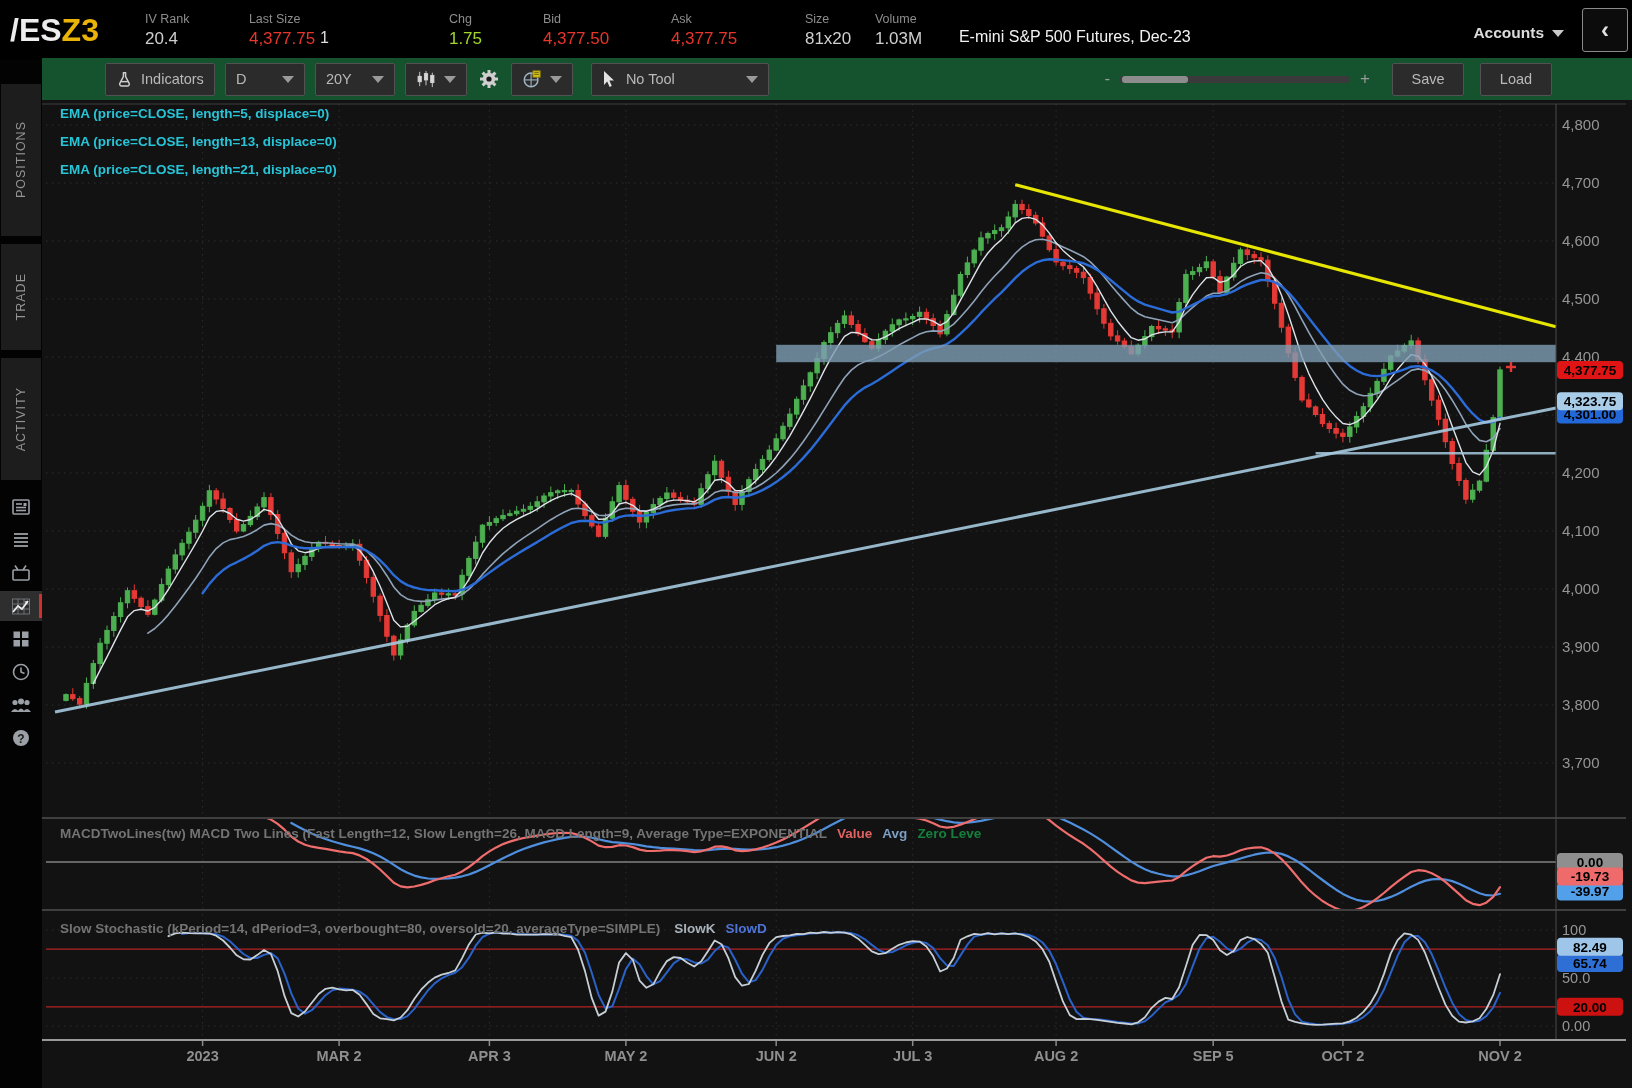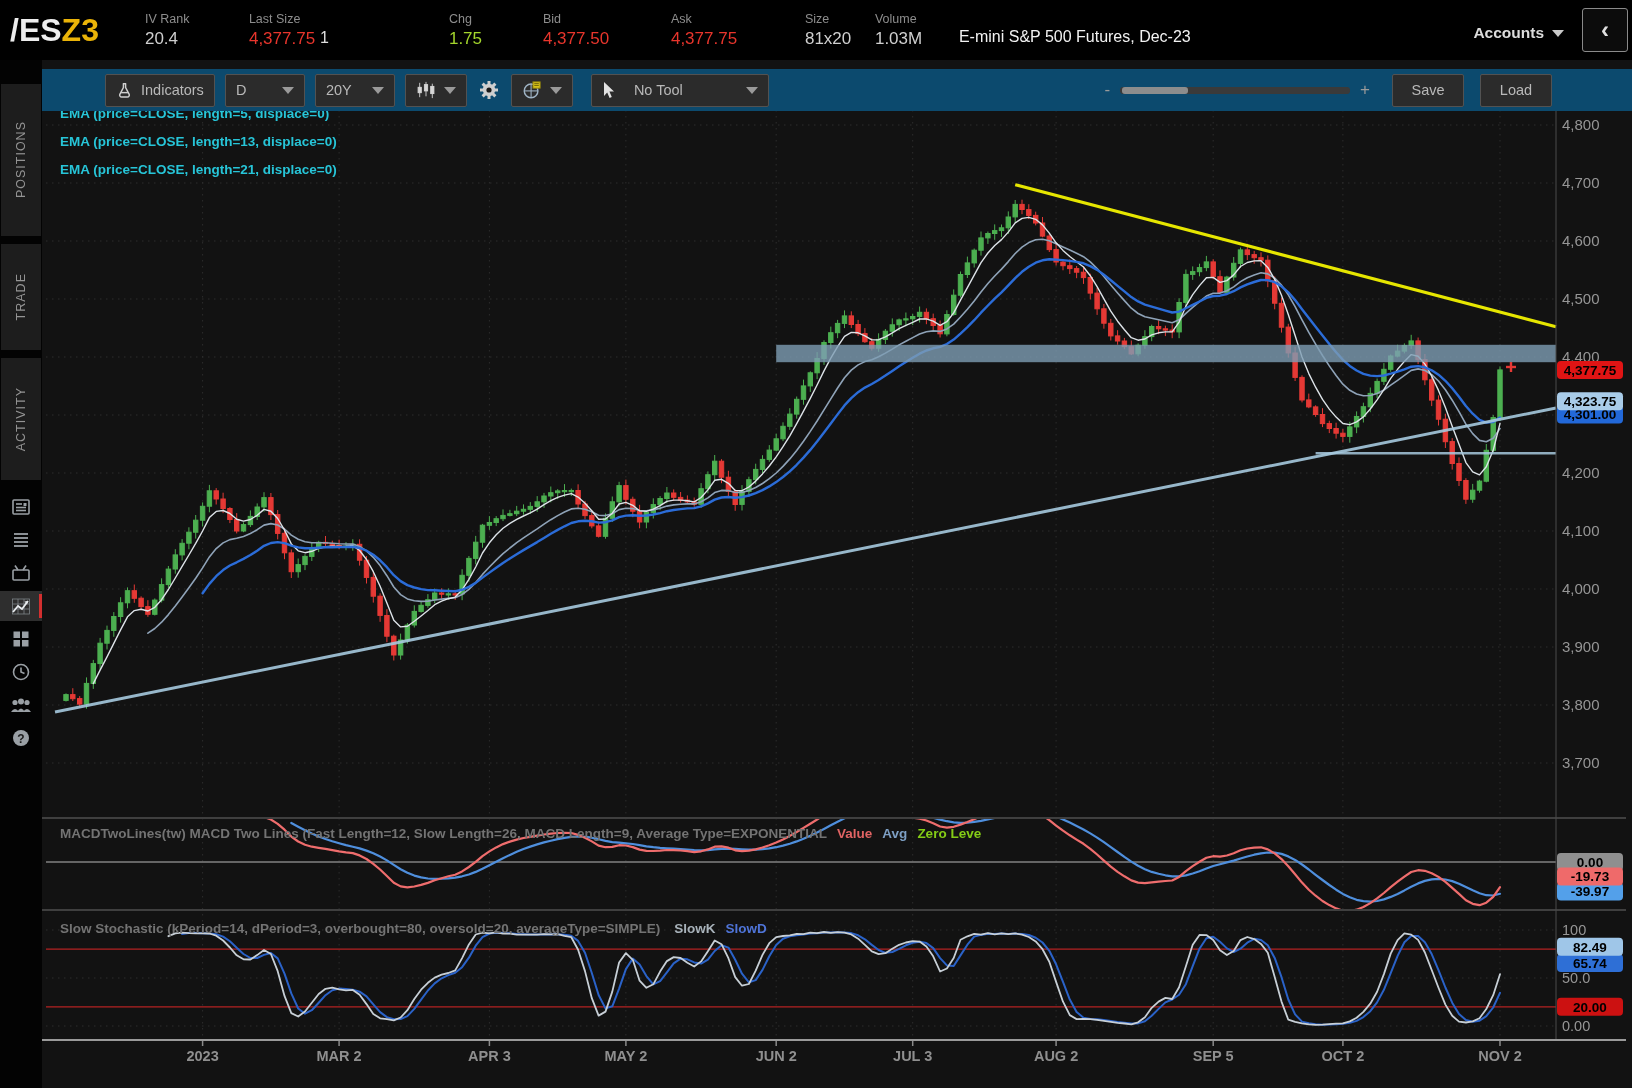--- a/index.html
+++ b/index.html
@@ -29,21 +29,21 @@
   #sidebar { position:absolute; left:0; top:60px; width:42px; height:1028px; background:#030303; }
   .side-tab { position:absolute; left:1px; width:40px; background:#1d1d1d; color:#949494;
     display:flex; align-items:center; justify-content:center; font-size:12.5px; letter-spacing:1px; }
   .side-tab span { writing-mode:vertical-rl; transform:rotate(180deg); white-space:nowrap; }
   .side-icon { position:absolute; left:0; width:42px; height:30px; display:flex; align-items:center;
     justify-content:center; }
   .side-icon.active { background:#2e2e2e; }
   .side-icon.active::after { content:""; position:absolute; right:0; top:3px; width:3px; height:24px; background:#d32f2f; }
 
   
-  #toolbar { position:absolute; left:42px; top:69px; width:1590px; height:42px; background:#0c4a6e;
+  #toolbar { position:absolute; left:42px; top:58px; width:1590px; height:42px; background:#14532d;
     display:flex; align-items:center; z-index:5; }
   .tb-btn { height:33px; background:#2b2b2b; border:1px solid #525252; border-radius:2px;
     color:#b9b9b9; font-size:14.5px; display:flex; align-items:center; gap:8px; padding:0 10px; }
   .tb-tri { width:0; height:0; border-left:6px solid transparent; border-right:6px solid transparent;
     border-top:7px solid #9a9a9a; }
   .tb-gap { width:10px; }
   .tb-slider { display:flex; align-items:center; gap:10px; color:#9a9a9a; font-size:17px; margin-left:auto; }
   .tb-track { width:230px; height:7px; background:#3a3a3a; border-radius:3px; position:relative; }
   .tb-thumb { position:absolute; left:2px; top:0; width:66px; height:7px; background:#8d8d8d; border-radius:3px; }
   .tb-save { margin-left:22px; } .tb-load { margin-left:16px; margin-right:80px; }
@@ -52,21 +52,21 @@
 
   
   #chart-wrap { position:absolute; left:42px; top:60px; width:1590px; height:1028px; background:#121212; }
   .ema-labels { position:absolute; left:18px; top:46px; z-index:4; pointer-events:none; }
   .ema-labels div { color:#27c5d8; font-size:13.5px; font-weight:bold; height:28px; }
   .study-label { position:absolute; z-index:4; pointer-events:none; font-size:13.5px; font-weight:bold;
     white-space:nowrap; }
   .study-label .cy { color:#737373;margin-top:41px; }
   .lbl-value { color:#e06363; margin-left:10px; }
   .lbl-avg { color:#7d9fc4; margin-left:10px; }
-  .lbl-zero { color:#84cc16; margin-left:10px; }
+  .lbl-zero { color:#15803d; margin-left:10px; }
   .lbl-slowk { color:#a8b2ba; margin-left:14px; }
   .lbl-slowd { color:#4f74d8; margin-left:10px; }
   .watermark { position:absolute; left:708px; top:348px; font-size:42px; color:#3c4146; z-index:1;
     pointer-events:none; letter-spacing:2px; }
   svg text { font-family:"Liberation Sans", sans-serif; }
 </style>
 </head>
 <body>
 
 <div id="app">
@@ -809,21 +809,21 @@
         <line x1="10" y1="4.5" x2="10" y2="19.5" stroke="#9fb3c4" stroke-width="1.2"></line>
         <line x1="2.5" y1="12" x2="17.5" y2="12" stroke="#9fb3c4" stroke-width="1.2"></line>
         <rect x="12" y="2" width="8" height="7" fill="#d6c21a" stroke="#8a7d0e"></rect>
         <line x1="13.5" y1="4" x2="18.5" y2="4" stroke="#6b6008"></line>
           <line x1="13.5" y1="6" x2="18.5" y2="6" stroke="#6b6008"></line>
       </svg>
       <span class="tb-tri"></span>
     </div>
     <div style="width:18px"></div>
     <div class="tb-btn wide">
-      <span style="display:flex;align-items:center;gap:18px">
+      <span style="display:flex;align-items:center;gap:10px">
         <svg width="14" height="17" viewBox="0 0 12 17">
           <polygon points="1,0 1,14 4.2,10.6 6.6,16 8.8,15 6.4,9.6 11,9.6" fill="#e2e2e2"></polygon>
         </svg>
         <span>No Tool</span>
       </span>
       <span class="tb-tri"></span>
     </div>
 
     <div class="tb-slider">
       <span>-</span>

